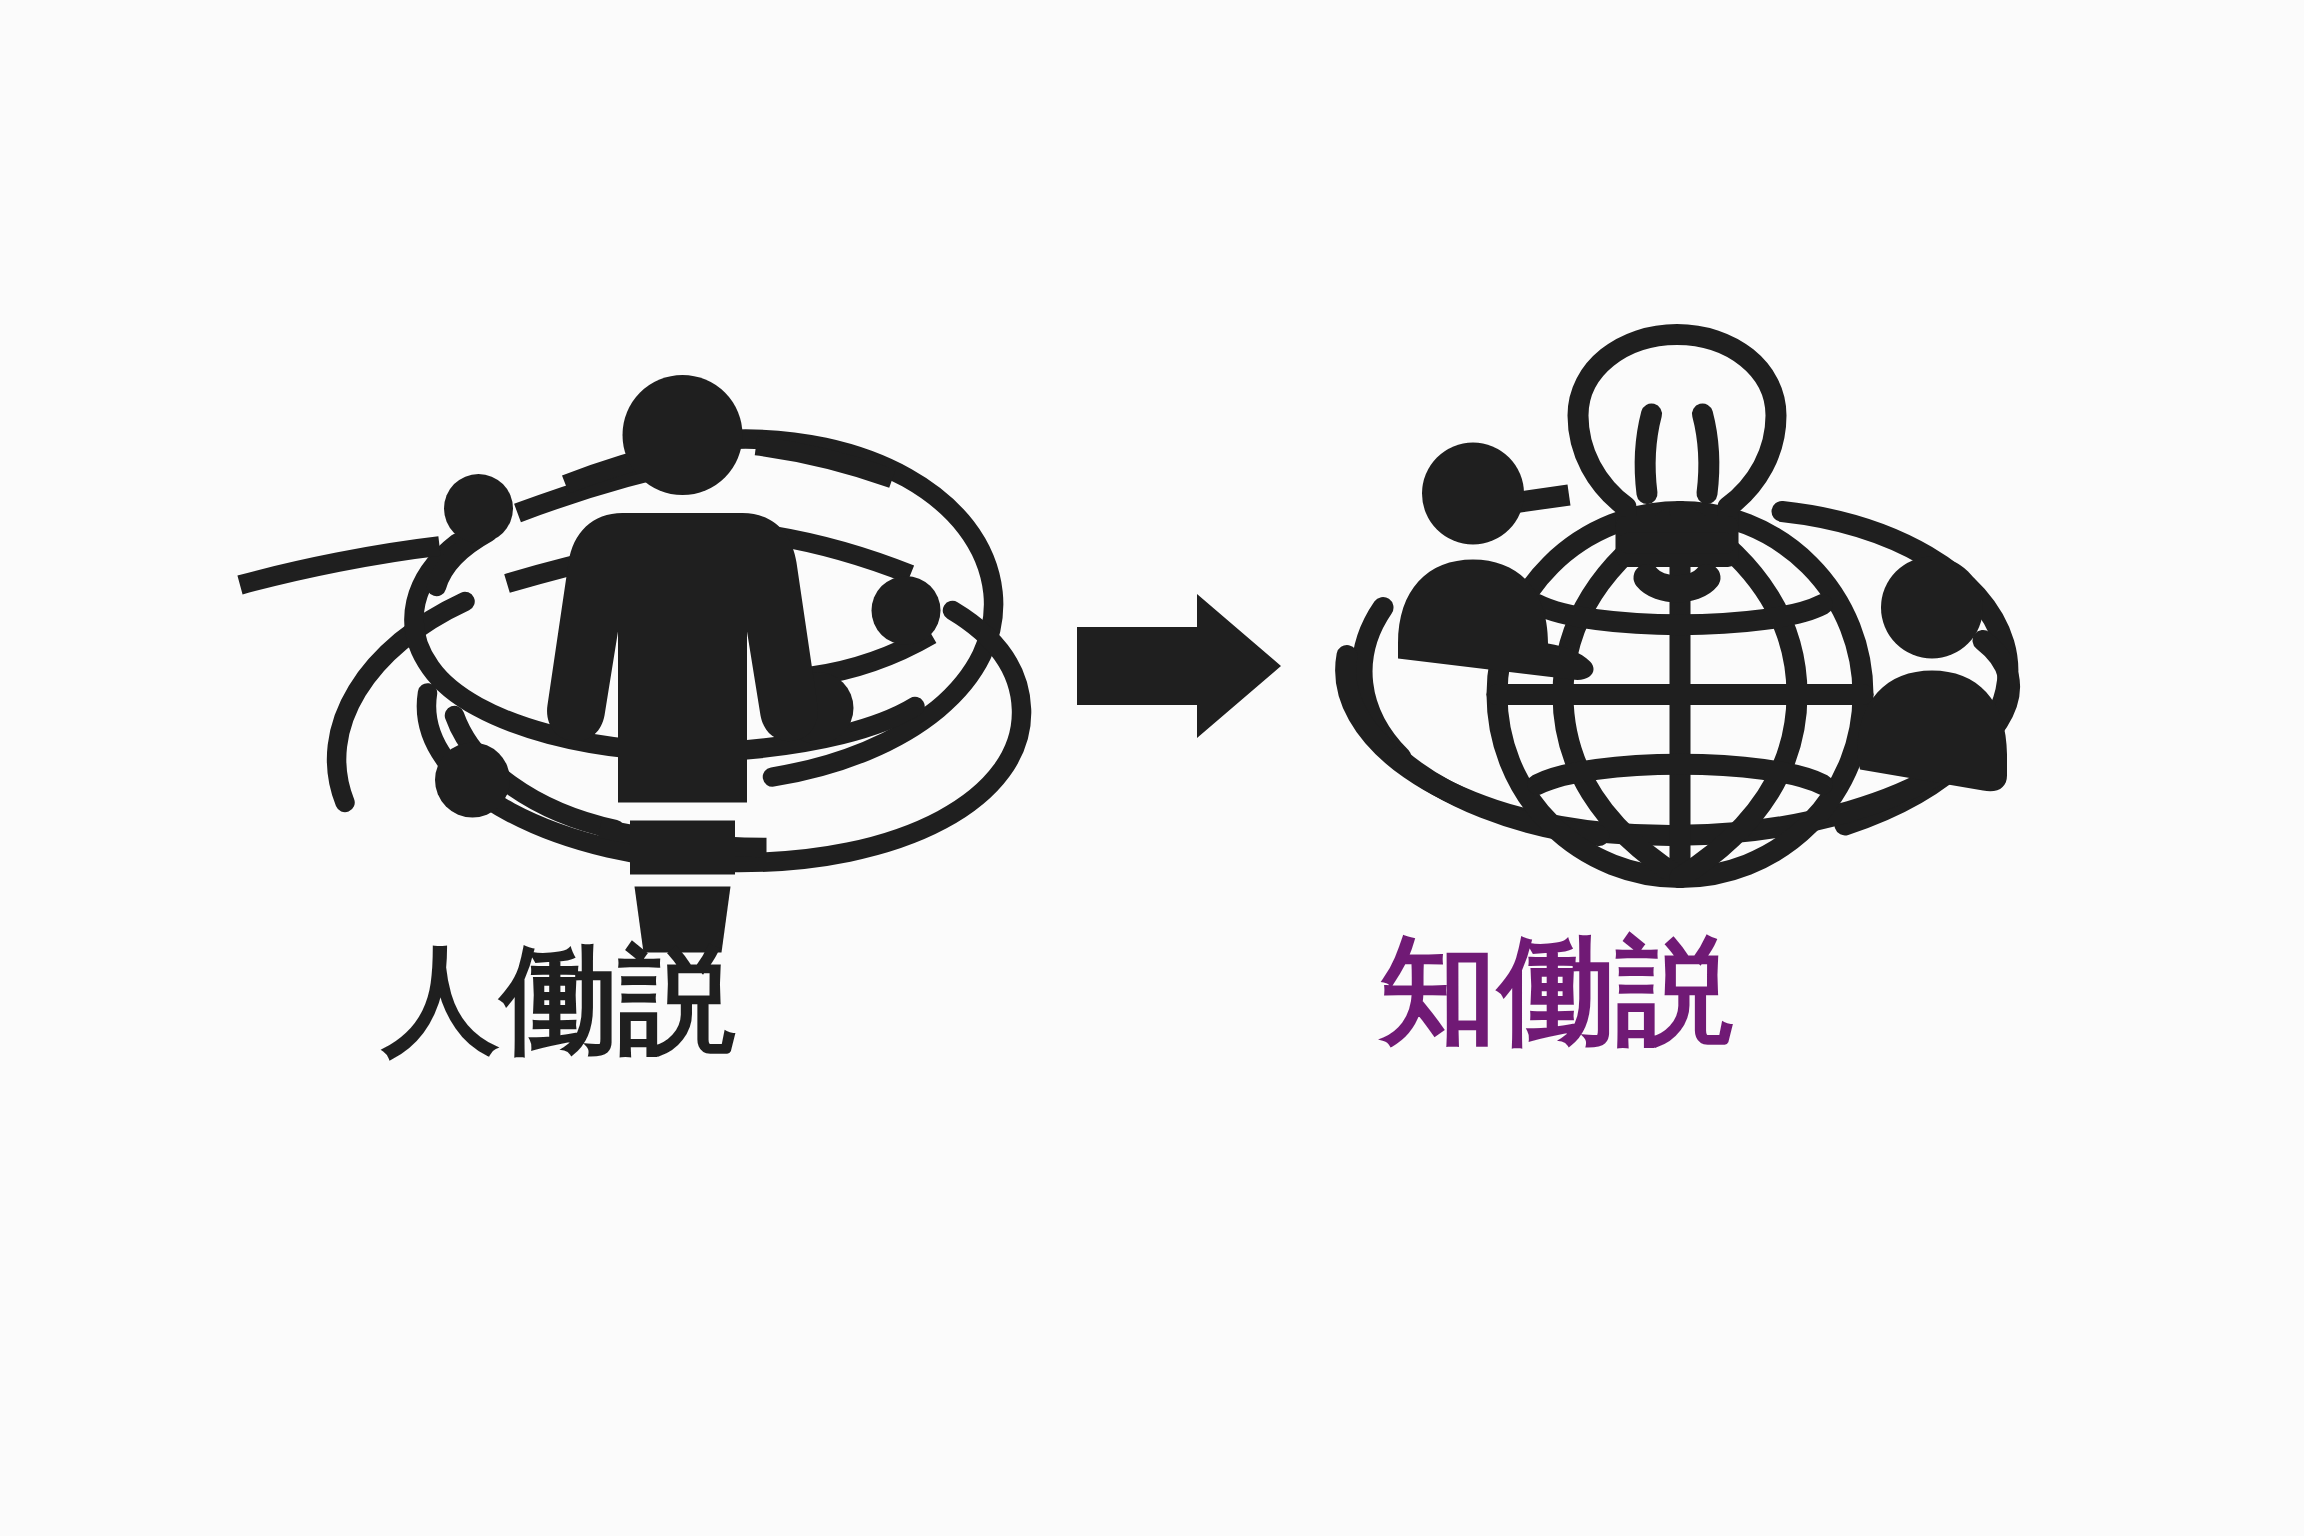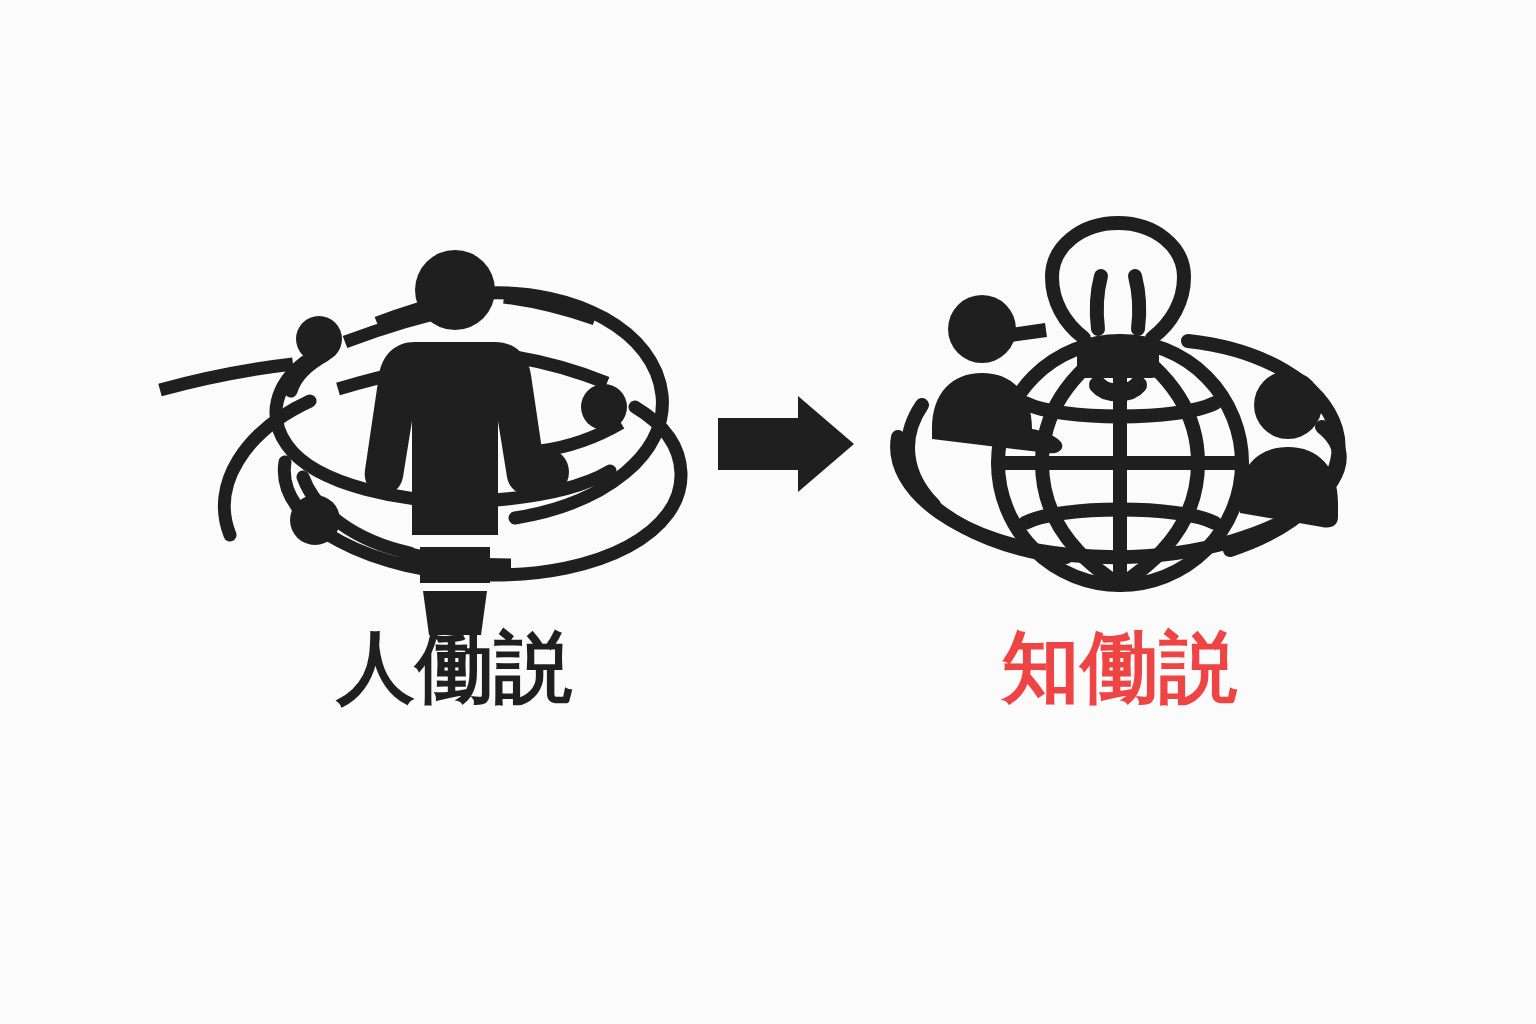--- a/index.html
+++ b/index.html
@@ -21,21 +21,21 @@
   }
   .panel {
     position: absolute;
   }
   #panel-left  { left: 215px;  top: 235px; width: 490px; height: 360px; }
   #panel-right { left: 870px;  top: 225px; width: 500px; height: 380px; }
   #arrow-wrap  { left: 706px;  top: 392px; width: 160px; height: 104px; }
 
   .caption {
     position: absolute;
-    text-align: center;
+    text-align: left;
     color: #1b1b1b;
     font-weight: 700;
     font-size: 78px;
     line-height: 1;
     letter-spacing: 0.01em;
     white-space: nowrap;
     font-family: "DejaVu Sans", "Liberation Sans", sans-serif;
   }
   #caption-left  { left: 255px; top: 628px; width: 400px; }
   #caption-right { left: 920px; top: 628px; width: 400px; }
@@ -221,15 +221,15 @@
                    L 468 292
                    C 468 300, 462 304, 452 302
                    L 370 288 Z"></path>
         </g>
       </g>
     </svg>
   </div>
 
   <div class="caption" id="caption-left" style="color: rgb(31, 31, 31);">人働説</div>
 
-  <div class="caption" id="caption-right" style="color: #ef4444;">知働説</div>
+  <div class="caption" id="caption-right" style="color: #701a75; font-family: Liberation Mono, monospace;">知働説</div>
 
 </div>
 
 </body></html>

